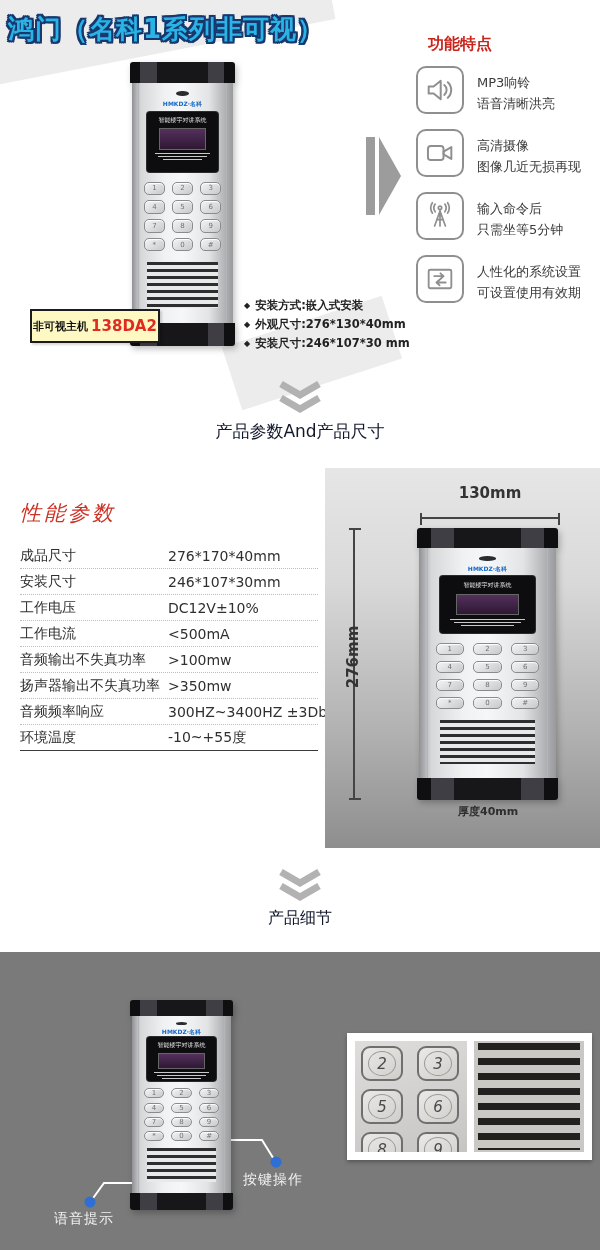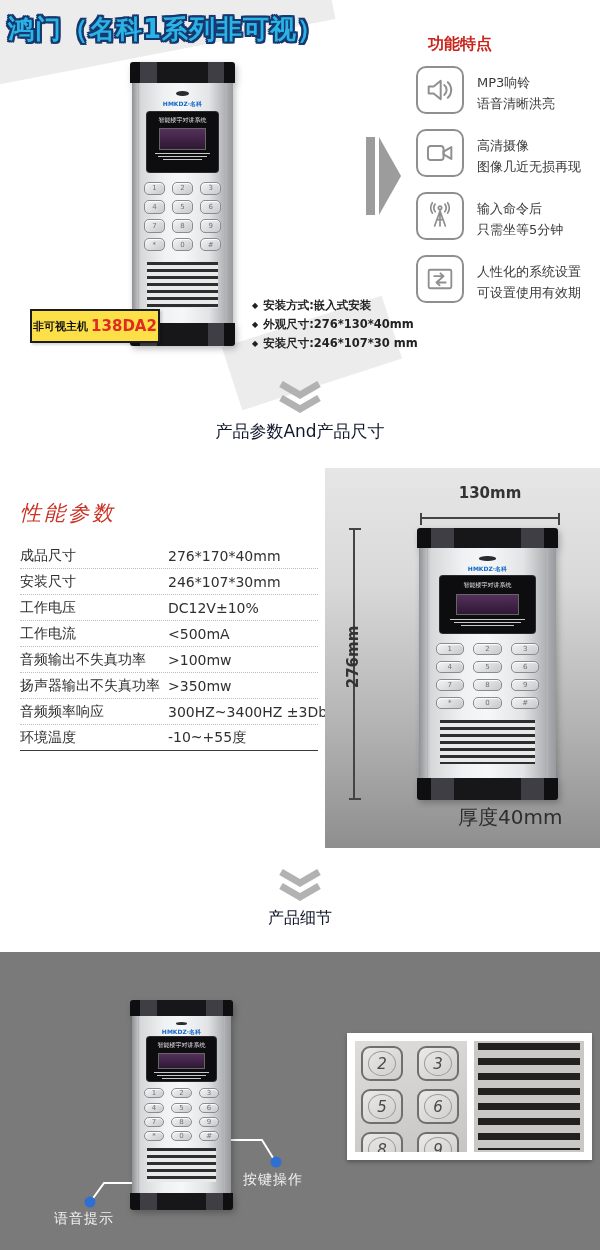--- a/index.html
+++ b/index.html
@@ -37,28 +37,28 @@
   .dev-lines i { display:block; height:1px; background:#c9c9c9; margin:2px auto 0; }
   .dev-lines i:nth-child(1){ width:78%; } .dev-lines i:nth-child(2){ width:70%; } .dev-lines i:nth-child(3){ width:56%; }
   .dev-keypad { position:absolute; left:12%; right:12%; top:41%; height:29%;
     display:grid; grid-template-columns:repeat(3,1fr); column-gap:9%; row-gap:8%; }
   .dev-key { background:linear-gradient(145deg,#f3f4f5,#c7c9cb); border:1px solid #898b8e; border-radius:5px;
     box-shadow:inset 0 1px 1px #fff; color:#6f7174; font-size:7px; display:flex; align-items:center; justify-content:center; }
   .dev-grille { position:absolute; left:15%; right:15%; top:74.5%; height:19%;
     background:repeating-linear-gradient(180deg,#2e2e30 0 3px,#e8eaea 3px 7px); }
 
   
-  .model-box { position:absolute; left:30px; top:309px; width:130px; height:34px; background:#fde047;
+  .model-box { position:absolute; left:30px; top:309px; width:130px; height:34px; background:#fef9c3;
     border:2px solid #1c1c1c; box-shadow:2px 2px 2px rgba(0,0,0,.15); z-index:3;
     display:flex; align-items:center; justify-content:center; gap:3px; }
   .model-box .m-label { font-size:11px; font-weight:bold; color:#111; }
   .model-box .m-code { font-size:15px; font-weight:bold; color:#e02b20; }
 
   
-  .install-list { position:absolute; left:252px; top:296px; list-style:none; z-index:3; }
+  .install-list { position:absolute; left:244px; top:296px; list-style:none; z-index:3; }
   .install-list li { font-size:11.5px; font-weight:600; color:#222; line-height:18px; white-space:nowrap; }
   .install-list .diamond { font-size:8px; color:#222; margin-right:5px; vertical-align:1px; }
 
   
   .features-title { position:absolute; left:400px; top:34px; width:120px; text-align:center;
     font-size:16px; font-weight:bold; color:#c8251d; }
   .play-bar { position:absolute; left:366px; top:137px; width:9px; height:78px; background:#9c9c9c; }
   .play-tri { position:absolute; left:379px; top:137px; width:0; height:0;
     border-top:39px solid transparent; border-bottom:39px solid transparent; border-left:22px solid #9c9c9c; }
   .features-list { position:absolute; left:416px; top:66px; display:flex; flex-direction:column; gap:15px; }
@@ -87,21 +87,21 @@
   .dim-w-label { position:absolute; left:95px; top:16px; width:140px; text-align:center;
     font-size:15px; font-weight:bold; color:#333; }
   .dim-hline { position:absolute; left:95px; top:49px; width:140px; border-top:2px solid #444; }
   .dim-hline::before, .dim-hline::after { content:""; position:absolute; top:-6px; width:2px; height:12px; background:#444; }
   .dim-hline::before { left:0; } .dim-hline::after { right:0; }
   .dim-vline { position:absolute; left:28px; top:60px; height:272px; border-left:2px solid #444; }
   .dim-vline::before, .dim-vline::after { content:""; position:absolute; left:-6px; width:12px; height:2px; background:#444; }
   .dim-vline::before { top:0; } .dim-vline::after { bottom:0; }
   .dim-h-label { position:absolute; left:-12px; top:180px; width:80px; text-align:center;
     font-size:15px; font-weight:bold; color:#333; transform:rotate(-90deg); }
-  .dim-depth-label { position:absolute; left:133px; top:336px; font-size:20px; font-weight:normal; color:#2e2e2e; }
+  .dim-depth-label { position:absolute; left:133px; top:336px; font-size:11px; font-weight:bold; color:#2e2e2e; }
 
   
   .detail-section { position:absolute; left:0; top:952px; width:600px; height:298px; background:#7a7a7a; }
   .callout-svg { position:absolute; inset:0; width:100%; height:100%; }
   .callout-label { position:absolute; font-size:14px; color:#f2f2f2; letter-spacing:1px; }
   .callout-voice { left:54px; top:258px; }
   .callout-keys { left:243px; top:219px; }
   .detail-panel { position:absolute; left:347px; top:81px; width:245px; height:127px; background:#fff;
     padding:8px; display:flex; gap:7px; box-shadow:0 2px 4px rgba(0,0,0,.3); }
   .detail-keys { flex:0 0 112px; position:relative; overflow:hidden; background:linear-gradient(160deg,#dedddb,#c6c5c3); }

